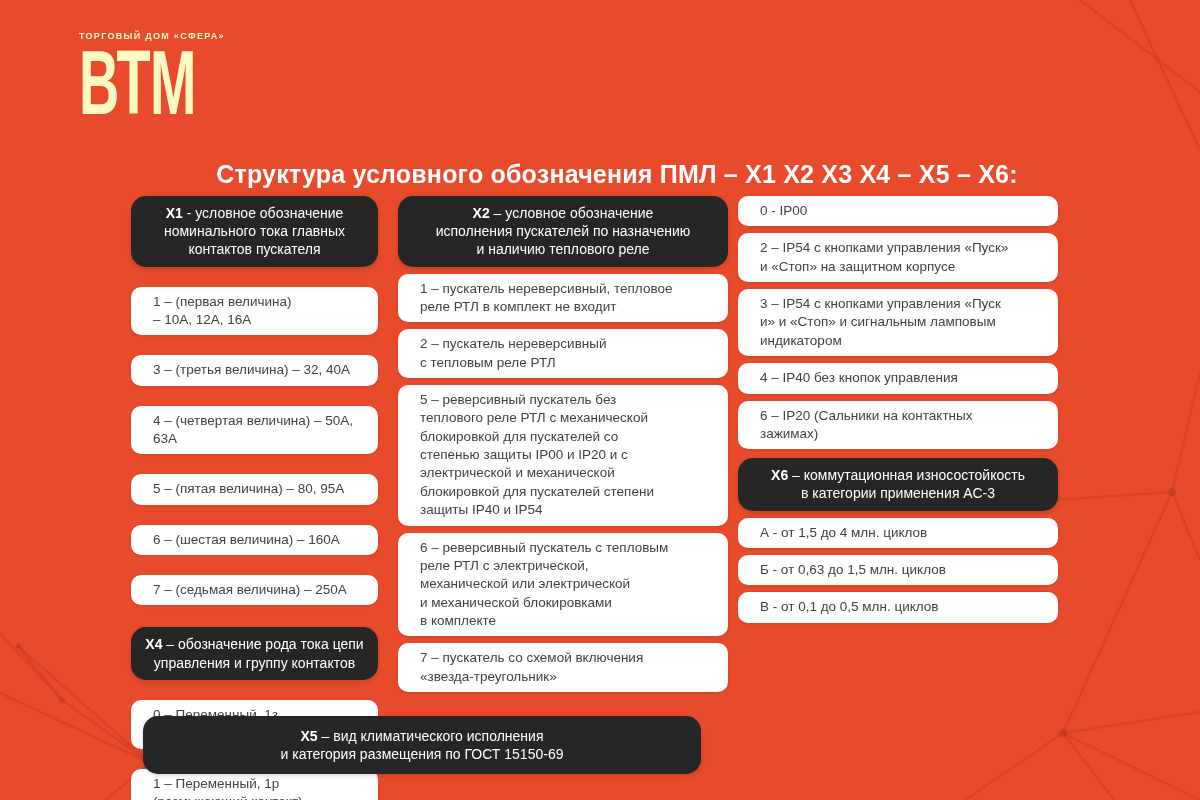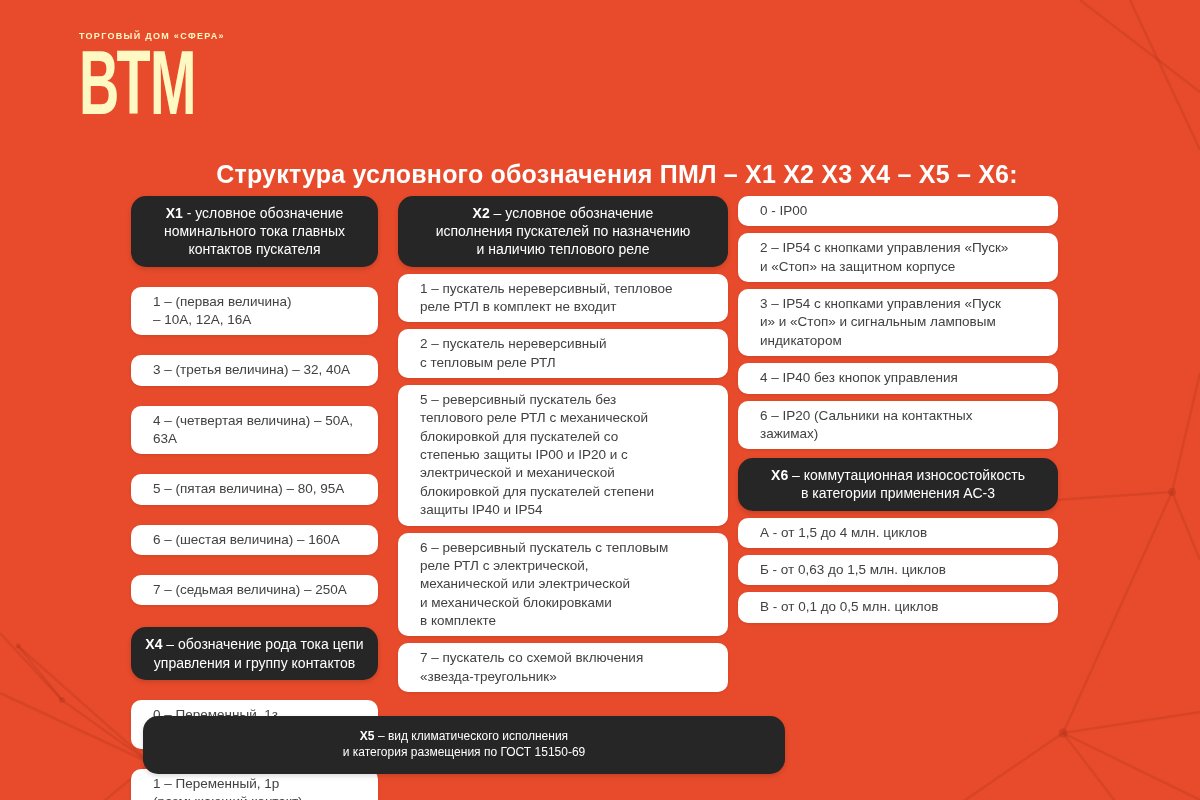--- a/index.html
+++ b/index.html
@@ -46,24 +46,24 @@
 
   .item {
     background:#ffffff; color:#414141;
     border-radius:10px; padding:6px 22px;
     font-size:13.5px; line-height:1.36;
     white-space:pre-line;
     box-shadow:0 1px 3px rgba(0,0,0,0.10);
   }
 
   .x5-banner {
-    position:absolute; left:143px; top:716px; width:642px; height:58px;
+    position:absolute; left:143px; top:716px; width:558px; height:58px;
     background:#262626; color:#ffffff; border-radius:15px;
     display:flex; align-items:center; justify-content:center;
-    text-align:center; font-size:12px; line-height:1.3;
+    text-align:center; font-size:14px; line-height:1.3;
     white-space:pre-line;
     box-shadow:0 2px 5px rgba(0,0,0,0.15);
   }
   .x5-banner .prefix { font-weight:700; }
 </style>
 </head>
 <body>
 
 <svg class="plexus" viewBox="0 0 1200 800">
   <g stroke="#b5341a" stroke-width="2.5" stroke-opacity="0.30" fill="none">

